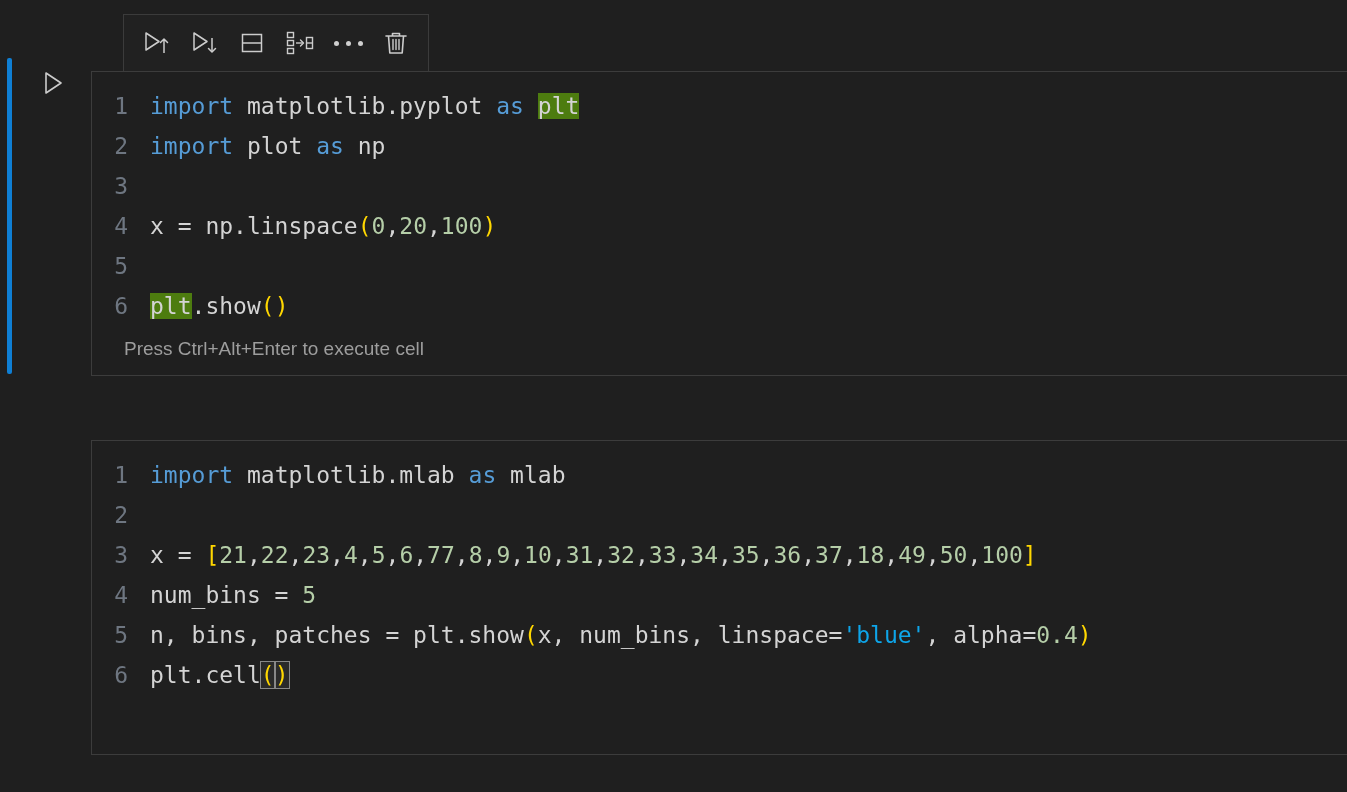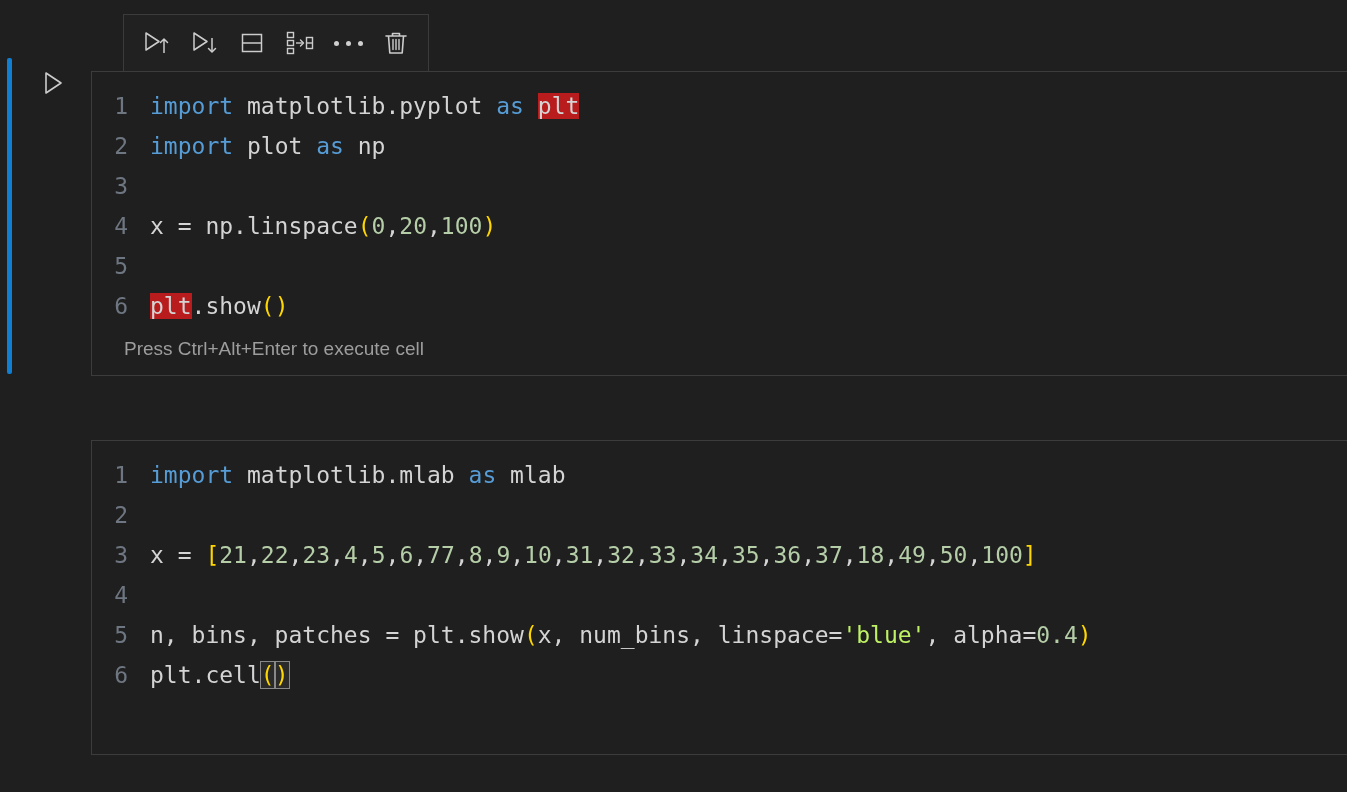--- a/index.html
+++ b/index.html
@@ -121,24 +121,24 @@
     font-family: "DejaVu Sans Mono", monospace;
     font-size: 23px;
     color: #d4d4d4;
     white-space: pre;
   }
 
   
   .kw       { color: #569cd6; }  
   .plain    { color: #d4d4d4; }
   .num      { color: #b5cea8; }
-  .str      { color: #bef264; }
+  .str      { color: #0ea5e9; }
   .br1      { color: #ffd700; }
   .br2      { color: #da70d6; }
-  .hl       { background: #b91c1c; }      
+  .hl       { background: #4d7c0f; }      
   .brmatch  {
     outline: 1px solid #888888;
     background: #2a2a2a;
   }
 
   
   .exec-hint {
     font-family: "Liberation Sans", sans-serif;
     font-size: 19px;
     color: #9d9d9d;
@@ -236,19 +236,19 @@
         <div class="code-line"><span class="lineno">6</span><span class="code"><span class="plain hl">plt</span><span class="plain">.show</span><span class="br1">(</span><span class="br1">)</span></span></div>
       </div>
     <div class="exec-hint">Press Ctrl+Alt+Enter to execute cell</div>
   </div>
 
   <div class="cell" id="cell-2">
     <div class="editor">
         <div class="code-line"><span class="lineno">1</span><span class="code"><span class="kw">import</span><span class="plain"> </span><span class="plain">matplotlib.mlab</span><span class="plain"> </span><span class="kw">as</span><span class="plain"> </span><span class="plain">mlab</span></span></div>
         <div class="code-line"><span class="lineno">2</span><span class="code"></span></div>
         <div class="code-line"><span class="lineno">3</span><span class="code"><span class="plain">x = </span><span class="br1">[</span><span class="num">21</span><span class="plain">,</span><span class="num">22</span><span class="plain">,</span><span class="num">23</span><span class="plain">,</span><span class="num">4</span><span class="plain">,</span><span class="num">5</span><span class="plain">,</span><span class="num">6</span><span class="plain">,</span><span class="num">77</span><span class="plain">,</span><span class="num">8</span><span class="plain">,</span><span class="num">9</span><span class="plain">,</span><span class="num">10</span><span class="plain">,</span><span class="num">31</span><span class="plain">,</span><span class="num">32</span><span class="plain">,</span><span class="num">33</span><span class="plain">,</span><span class="num">34</span><span class="plain">,</span><span class="num">35</span><span class="plain">,</span><span class="num">36</span><span class="plain">,</span><span class="num">37</span><span class="plain">,</span><span class="num">18</span><span class="plain">,</span><span class="num">49</span><span class="plain">,</span><span class="num">50</span><span class="plain">,</span><span class="num">100</span><span class="br1">]</span></span></div>
-        <div class="code-line"><span class="lineno">4</span></div>
+        <div class="code-line"><span class="lineno">4</span><span class="code"><span class="plain">num_bins = </span><span class="num">5</span></span></div>
         <div class="code-line"><span class="lineno">5</span><span class="code"><span class="plain">n, bins, patches = plt.show</span><span class="br1">(</span><span class="plain">x, num_bins, linspace=</span><span class="str">'blue'</span><span class="plain">, alpha=</span><span class="num">0.4</span><span class="br1">)</span></span></div>
         <div class="code-line"><span class="lineno">6</span><span class="code"><span class="plain">plt.cell</span><span class="br1 brmatch">(</span><span class="br1 brmatch">)</span></span></div>
       </div>
   </div>
 
 </div>
 
 </body></html>

